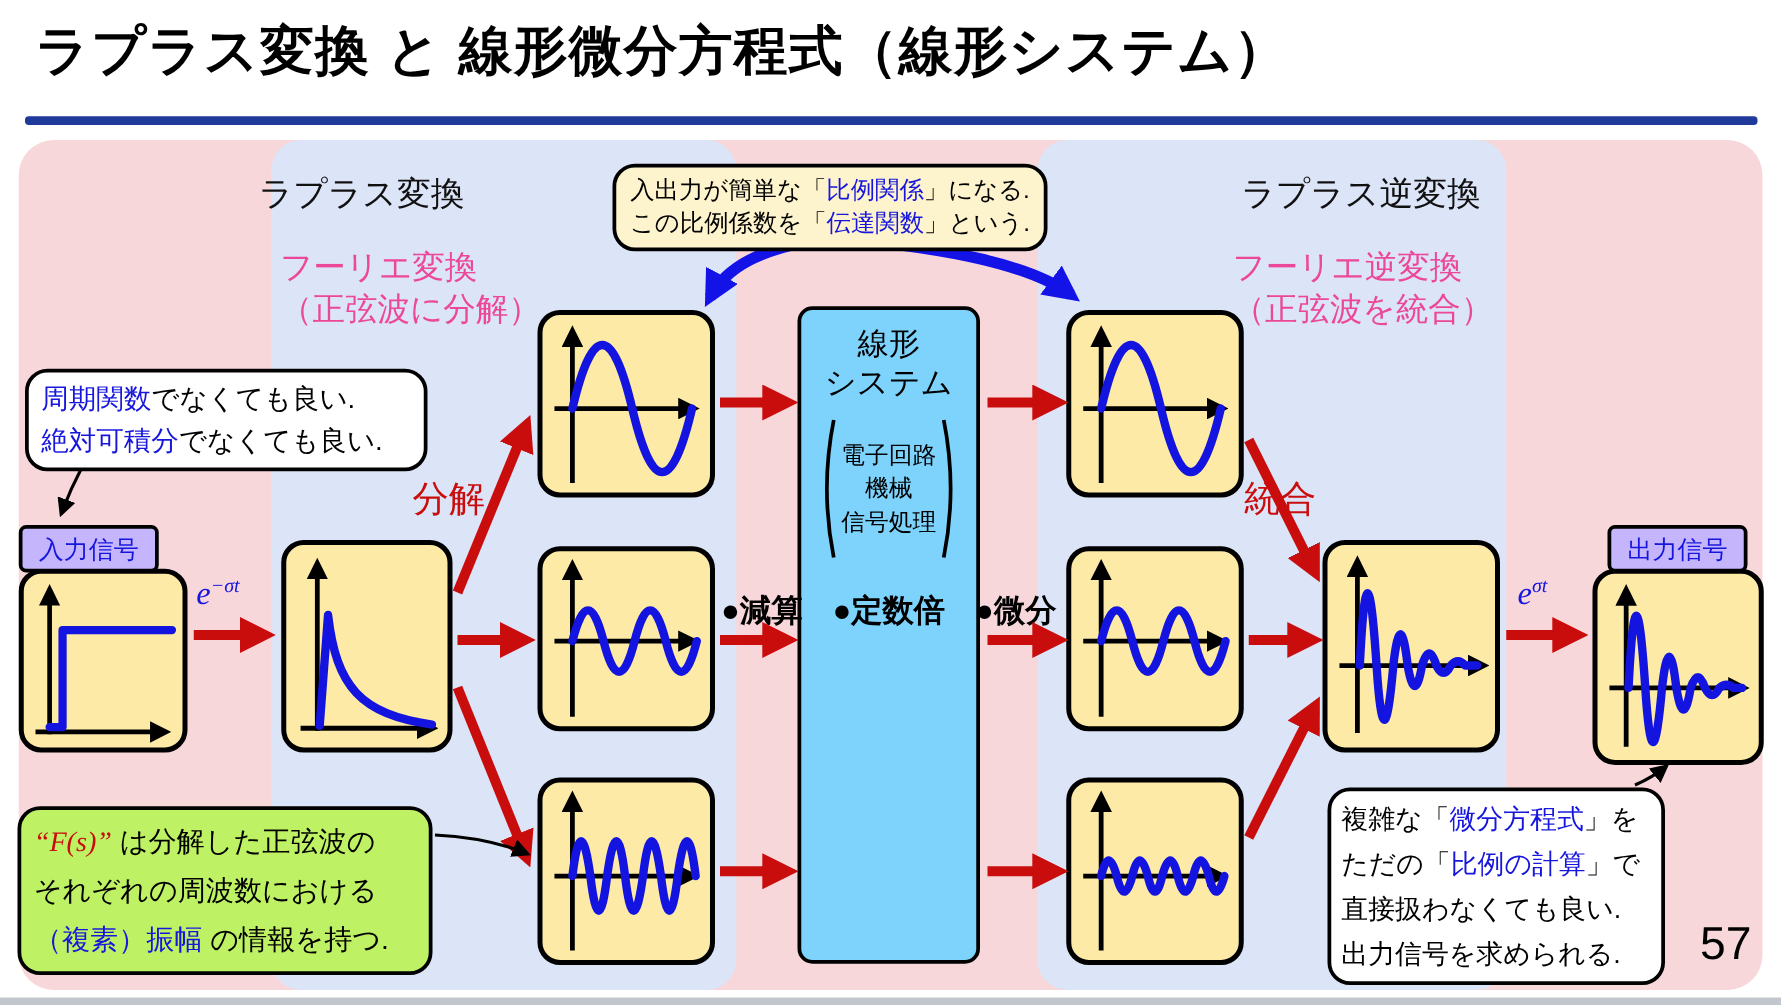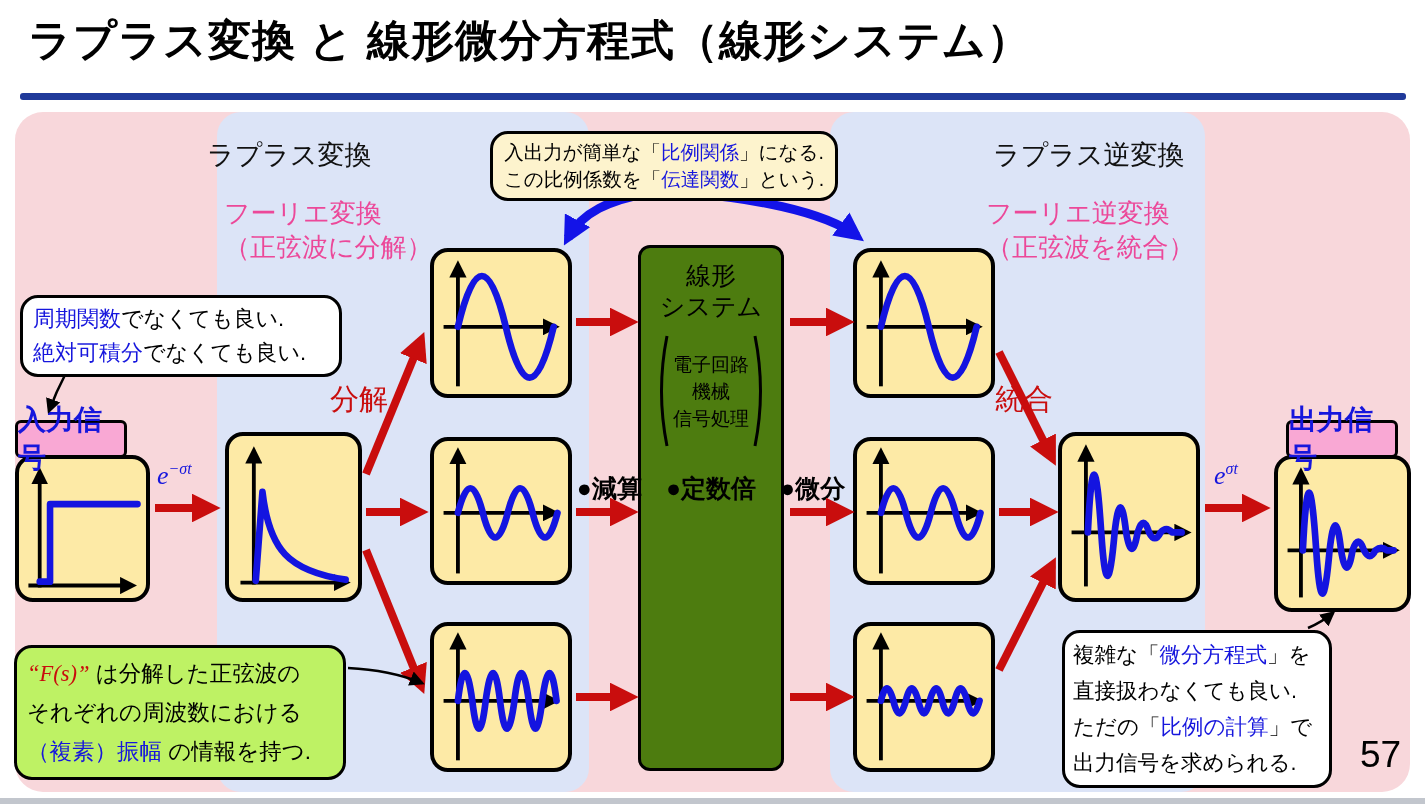--- a/index.html
+++ b/index.html
@@ -33,29 +33,29 @@
   .seg-k { color:#000; }
   .seg-b { color:#1616dd; }
   .seg-r { color:#c90d0d; }
   .seg-i { font-style:italic; font-family:"Liberation Serif", serif; }
 
   .plot { border:4px solid #000; border-radius:18px; background:#fdeaa6; z-index:4; box-sizing:border-box; }
   .plot svg { display:block; width:100%; height:100%; }
   .axis { stroke:#000; stroke-width:4; fill:none; }
   .sig  { stroke:#1414e0; stroke-width:7; fill:none; stroke-linejoin:round; stroke-linecap:round; }
 
-  .io-label { background:#f9a8d4; border:3px solid #000; border-radius:6px; z-index:5;
-      color:#1616dd; font-size:28px; font-weight:700; display:flex; align-items:center; justify-content:center; box-sizing:border-box; }
+  .io-label { background:#c4b5fd; border:3px solid #000; border-radius:6px; z-index:5;
+      color:#1616dd; font-size:20px; font-weight:400; display:flex; align-items:center; justify-content:center; box-sizing:border-box; }
 
   .red-word { color:#c90d0d; font-size:29px; z-index:5; white-space:nowrap; }
 
   .math { font-family:"Liberation Serif", serif; font-style:italic; color:#1616dd; font-size:26px; z-index:5; white-space:nowrap; }
   .math sup { font-size:16px; }
 
-  #system-box { left:638px; top:245px; width:146px; height:526px; background:#4d7c0f;
+  #system-box { left:638px; top:245px; width:146px; height:526px; background:#7dd3fc;
       border:3.5px solid #000; border-radius:12px; z-index:3; box-sizing:border-box;
       display:flex; flex-direction:column; align-items:center; padding-top:12px; }
   #system-name { font-size:25px; line-height:31px; text-align:center; color:#000; }
   #system-domains { display:flex; align-items:center; margin-top:10px; margin-bottom:14px; }
   #system-domains .dom-col { display:flex; flex-direction:column; align-items:center; font-size:19px; line-height:27px; color:#000; padding:0 2px; }
   #system-ops { display:flex; align-items:flex-start; gap:24px; margin-top:8px;font-weight:bold; }
   #system-ops div { font-size:25px; color:#000; white-space:nowrap; }
 
   #page-number { left:1360px; top:734px; font-size:37px; color:#000; z-index:5; }
   #bottom-bar { left:0; top:798px; width:1425px; height:6px; background:#c2c6cd; z-index:5; }
@@ -215,22 +215,22 @@
   </div>
 
   <div class="abs callout" id="callout-fs">
     <div><span class="seg-r seg-i">“F(s)”</span><span class="seg-k"> は分解した正弦波の</span></div>
     <div><span class="seg-k">それぞれの周波数における</span></div>
     <div><span class="seg-b">（複素）振幅</span><span class="seg-k"> の情報を持つ.</span></div>
   </div>
 
   <div class="abs callout" id="callout-ode">
     <div><span class="seg-k">複雑な「</span><span class="seg-b">微分方程式</span><span class="seg-k">」を</span></div>
+    <div><span class="seg-k">ただの「</span><span class="seg-b">比例の計算</span><span class="seg-k">」で</span></div>
     <div><span class="seg-k">直接扱わなくても良い.</span></div>
-    <div><span class="seg-k">ただの「</span><span class="seg-b">比例の計算</span><span class="seg-k">」で</span></div>
     <div><span class="seg-k">出力信号を求められる.</span></div>
   </div>
 
   <div class="abs" id="page-number">57</div>
   <div class="abs" id="bottom-bar"></div>
 
   <svg class="abs" id="overlay" width="1425" height="804">
     <defs>
       <marker id="mr" viewBox="0 0 10 10" refX="7" refY="5" markerWidth="3.6" markerHeight="3.6" orient="auto">
           <path d="M0,0 L10,5 L0,10 z" fill="#c90d0d"></path>

